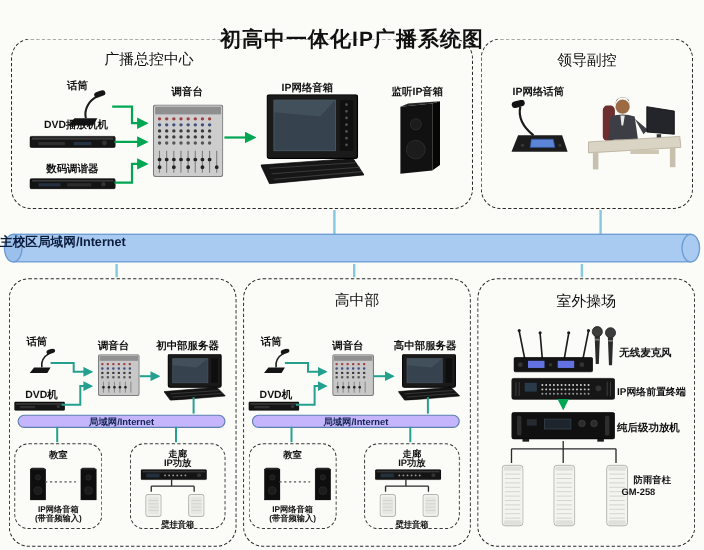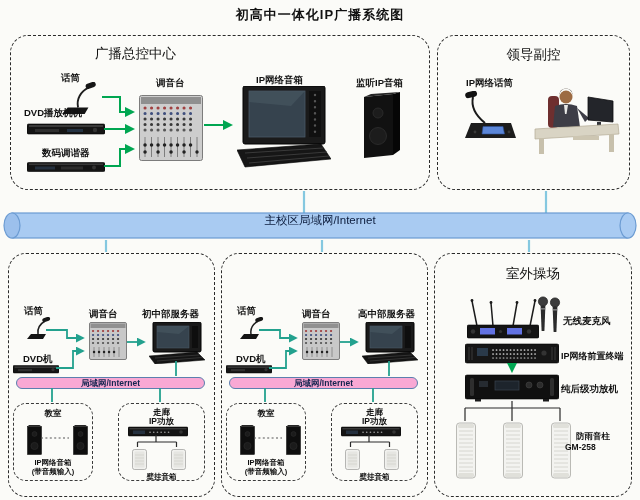--- a/index.html
+++ b/index.html
@@ -1,32 +1,32 @@
 <!DOCTYPE html>
 <html><head>
 <meta charset="utf-8">
 <style>
   *{margin:0;padding:0;box-sizing:border-box}
   html,body{width:640px;height:500px}
   body{position:relative;background:#fbfbf8;font-family:"Liberation Sans","DejaVu Sans",sans-serif;color:#111;overflow:hidden}
-  .page-title{position:absolute;left:0;top:6px;width:640px;text-align:center;font-size:13px;font-weight:bold;letter-spacing:1px;z-index:3}
+  .page-title{position:absolute;left:0;top:23px;width:640px;text-align:center;font-size:19px;font-weight:bold;letter-spacing:1px;z-index:3}
   .dashed-box{position:absolute;border:1.6px dashed #2a2a2a;border-radius:18px;z-index:1}
   .inner-box{position:absolute;border:1.3px dashed #3a3a3a;border-radius:13px;z-index:2}
   .box-title{position:absolute;font-weight:normal;font-size:13.5px;white-space:nowrap;z-index:3}
   .box-title.ctr{left:0;width:100%;text-align:center}
   .lbl{position:absolute;font-weight:bold;font-size:9.5px;white-space:nowrap;z-index:4}
   .lbl.ctr{text-align:center}
   .lbl.sm{font-size:7.5px}
   .lbl.md{font-size:8.5px}
   .device{position:absolute;z-index:3;line-height:0}
   .device svg{width:100%;height:100%}
   #wires{position:absolute;left:0;top:0;width:640px;height:500px;z-index:2;pointer-events:none}
   #backbone-svg{position:absolute;left:0;top:206px;width:640px;height:36px;z-index:2;line-height:0}
-  .backbone-label{position:absolute;left:0;top:213px;width:640px;text-align:center;font-size:11.5px;font-weight:normal;color:#0c1c3c;z-index:3}
-  .lan-bar{position:absolute;height:12px;background:#f9a8d4;border:1px solid #5b7fae;border-radius:6px;color:#14254f;font-size:8.5px;font-weight:bold;text-align:center;line-height:11px;z-index:3}
+  .backbone-label{position:absolute;left:0;top:213px;width:640px;text-align:left;font-size:11.5px;font-weight:bold;color:#0c1c3c;z-index:3}
+  .lan-bar{position:absolute;height:12px;background:#c4b5fd;border:1px solid #5b7fae;border-radius:6px;color:#14254f;font-size:8.5px;font-weight:bold;text-align:center;line-height:11px;z-index:3}
 </style>
 </head>
 <body>
 
 <div class="page-title">初高中一体化IP广播系统图</div>
 
 <svg id="wires" viewBox="0 0 640 500">
   <defs>
     <marker id="ag" viewBox="0 0 10 10" refX="8" refY="5" markerWidth="5.2" markerHeight="5.2" orient="auto">
         <path d="M0,0 L10,5 L0,10 Z" fill="#00a651"></path>
@@ -89,21 +89,21 @@
 <div class="backbone-label">主校区局域网/Internet</div>
 
 <div class="dashed-box" style="left:10px;top:35px;width:420px;height:155px">
   <div class="box-title" style="left:84px;top:9px">广播总控中心</div>
   <div class="lbl" style="left:50px;top:36px">话筒</div>
   <div class="device" style="left:44px;top:46px;width:48px;height:34px"><svg viewBox="0 0 48 36">
         <polygon points="12,27 34,27 30,34 6,34" fill="#141414"></polygon>
         <path d="M23,27 C21,18 26,10 34,6" stroke="#1d1d1d" stroke-width="2" fill="none"></path>
         <rect x="31" y="1" width="11" height="5.5" rx="2.7" fill="#161616" transform="rotate(-20 36 4)"></rect>
       </svg></div>
-  <div class="lbl" style="left:13px;top:71px">DVD播放机机</div>
+  <div class="lbl" style="left:29px;top:71px">DVD播放机机</div>
   <div class="device" style="left:16px;top:86px;width:78px;height:14px"><svg viewBox="0 0 78 14">
         <rect x="0" y="2" width="78" height="10" rx="1.5" fill="#151515" stroke="#000" stroke-width="0.6"></rect>
         <rect x="2" y="3" width="74" height="2" fill="#3a3a3a"></rect>
         <rect x="8" y="7" width="24" height="3" fill="#2e2e2e"></rect>
         <rect x="40" y="7" width="16" height="3" fill="#243242"></rect>
         <circle cx="68" cy="8" r="2.2" fill="#333"></circle>
       </svg></div>
   <div class="lbl" style="left:31px;top:111px">数码调谐器</div>
   <div class="device" style="left:16px;top:125px;width:78px;height:12px"><svg viewBox="0 0 78 12">
         <rect x="0" y="1.5" width="78" height="9" rx="1.5" fill="#141414" stroke="#000" stroke-width="0.6"></rect>
@@ -272,20 +272,21 @@
             <line x1="3" y1="9" x2="12" y2="9"></line>
             <line x1="3" y1="12" x2="12" y2="12"></line>
             <line x1="3" y1="15" x2="12" y2="15"></line>
           </g>
         </svg></div>
     <div class="lbl sm ctr" style="left:0;width:100%;top:68px">壁挂音箱</div>
   </div>
 </div>
 
 <div class="dashed-box" style="left:221px;top:253px;width:207px;height:244px">
+  <div class="box-title ctr" style="top:10px">高中部</div>
   <div class="lbl" style="left:15px;top:51px">话筒</div>
   <div class="device" style="left:15px;top:63px;width:30px;height:24px"><svg viewBox="0 0 30 24">
         <polygon points="7,17 22,17 19,22 3,22" fill="#141414"></polygon>
         <path d="M14,17 C13,11 16,7 21,4 " stroke="#1d1d1d" stroke-width="1.5" fill="none"></path>
         <rect x="18" y="0.5" width="8" height="4" rx="2" fill="#161616" transform="rotate(-20 22 2)"></rect>
       </svg></div>
   <div class="lbl" style="left:80px;top:54px">调音台</div>
   <div class="device" style="left:80px;top:68px;width:38px;height:38px"><svg viewBox="0 0 38 38">
         <rect x="0.5" y="0.5" width="37" height="37" rx="1.5" fill="#c8c8c8" stroke="#7e7e7e"></rect>
         <rect x="1.5" y="1.5" width="35" height="4.5" fill="#909090"></rect>

